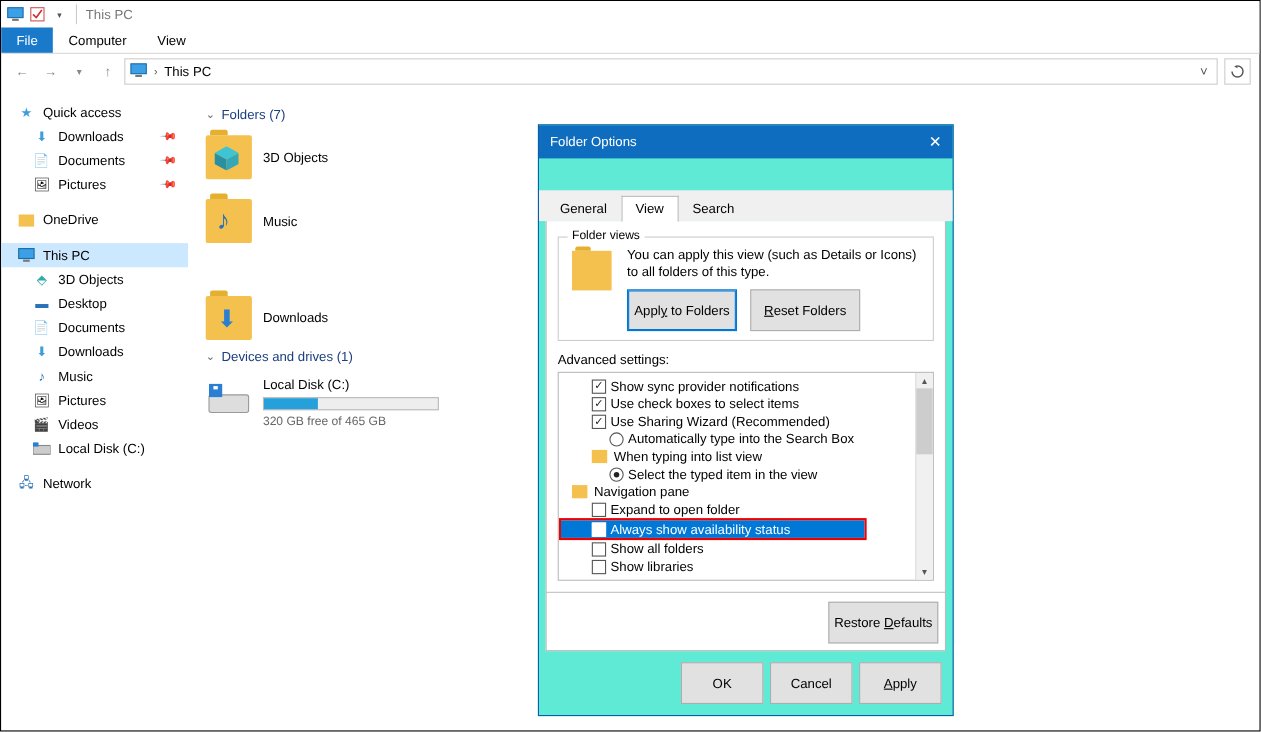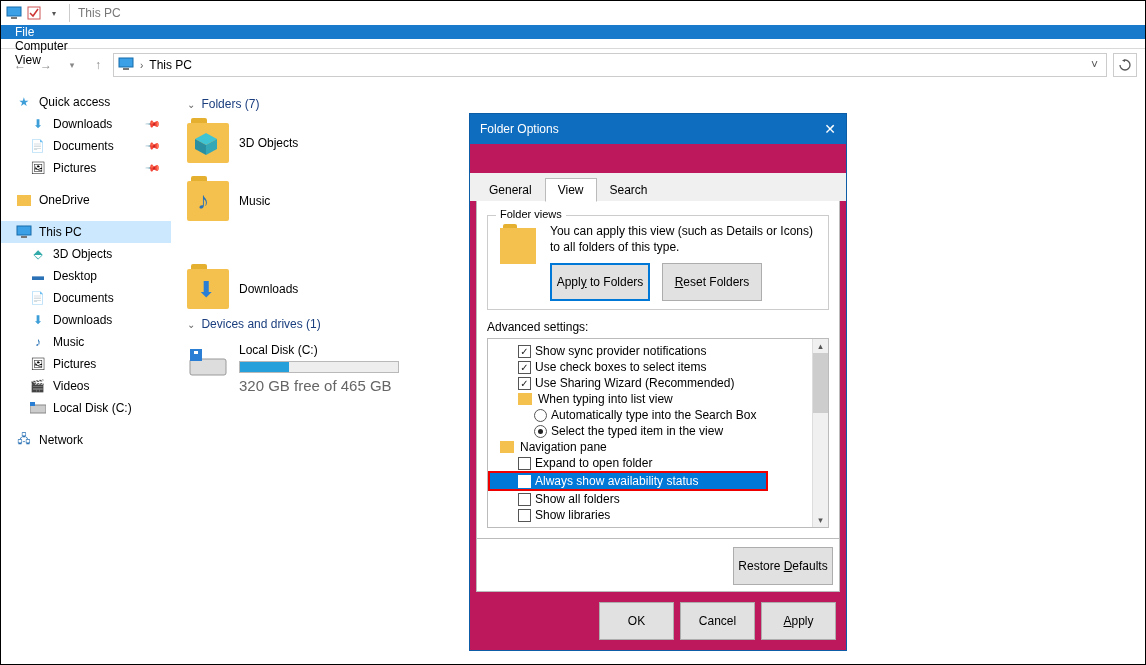--- a/index.html
+++ b/index.html
@@ -5,21 +5,21 @@
 * { box-sizing: border-box; margin: 0; padding: 0; font-family: "Segoe UI", Tahoma, sans-serif; font-size: 12px; }
 body { width: 1146px; height: 665px; background: #fff; border: 1px solid #000; position: relative; overflow: hidden; }
 
 
 .titlebar { height: 24px; display: flex; align-items: center; padding: 0 4px; background: #fff; }
 .tb-icon { width: 18px; height: 16px; display: inline-flex; align-items: center; justify-content: center; margin-right: 2px; }
 .tb-sep { width: 1px; height: 18px; background: #ccc; margin: 0 4px; }
 .tb-title { color: #777; margin-left: 4px; }
 
 
-.ribbon { height: 24px; display: flex; align-items: stretch; border-bottom: 1px solid #d9d9d9; background: #fff; flex-direction: column; }
+.ribbon { height: 24px; display: flex; align-items: stretch; border-bottom: 1px solid #d9d9d9; background: #fff; }
 .ribbon .tab { padding: 0 14px; display: flex; align-items: center; cursor: pointer; }
 .ribbon .tab.file { background: #1979ca; color: #fff; }
 
 
 .navrow { height: 32px; display: flex; align-items: center; padding: 4px 8px; gap: 4px; }
 .nav-btn { width: 22px; height: 22px; display: flex; align-items: center; justify-content: center; color: #888; cursor: pointer; }
 .addrbox { flex: 1; height: 24px; border: 1px solid #ccc; display: flex; align-items: center; padding: 0 4px; }
 .addr-icon { width: 18px; height: 16px; margin-right: 4px; }
 .addr-text { flex: 1; }
 .addr-drop { color: #555; padding: 0 4px; cursor: pointer; }
@@ -43,24 +43,24 @@
 .items-col { display: flex; flex-direction: column; gap: 18px; }
 .f-item { display: flex; align-items: center; gap: 10px; cursor: pointer; min-width: 200px; }
 .big-fold { width: 42px; height: 40px; background: #f5c14e; border-radius: 2px; position: relative; }
 .big-fold:before { content:''; position:absolute; top:-5px; left:4px; width:16px; height:5px; background:#e5b030; border-radius:2px 2px 0 0; }
 .f-label { font-size: 12px; }
 .disk-item { display: flex; align-items: flex-start; gap: 10px; cursor: pointer; }
 .disk-ic { width: 42px; height: 40px; display: flex; align-items: center; justify-content: center; }
 .disk-info { display: flex; flex-direction: column; gap: 4px; }
 .disk-bar { width: 160px; height: 12px; border: 1px solid #b9b9b9; background: #eee; position: relative; }
 .disk-bar-fill { height: 100%; background: #26a0da; }
-.disk-sub { color: #666; font-size: 15px; }
-
-
-.dialog { position: absolute; left: 468px; top: 112px; width: 378px; background: #be185d; border: 1px solid #0d5ca6; box-shadow: none; z-index: 10; }
+.disk-sub { color: #666; font-size: 11px; }
+
+
+.dialog { position: absolute; left: 488px; top: 112px; width: 378px; background: #5eead4; border: 1px solid #0d5ca6; box-shadow: none; z-index: 10; }
 .dlg-title { height: 30px; background: #0f6dbf; color: #fff; display: flex; align-items: center; padding: 0 10px; justify-content: space-between; }
 .dlg-close { cursor: pointer; font-size: 14px; }
 .dlg-tabs { display: flex; background: #f0f0f0; padding: 4px 6px 0 6px; margin-top: 29px; }
 .dlg-tab { padding: 4px 12px; border: 1px solid transparent; cursor: pointer; position: relative; top: 1px; }
 .dlg-tab.act { background: #fff; border: 1px solid #bbb; border-bottom: 1px solid #fff; }
 .dlg-body { background: #fff; margin: 0 6px; border: 1px solid #bbb; border-top: none; padding: 10px; }
 .fieldset { border: 1px solid #ccc; padding: 8px; margin: 4px 0 10px 0; position: relative; }
 .fieldset .legend { position: absolute; top: -8px; left: 8px; background: #fff; padding: 0 4px; font-size: 11px; }
 .fv-row { display: flex; gap: 10px; align-items: flex-start; justify-content: flex-end; }
 .fv-ic { width: 36px; height: 36px; background: #f5c14e; margin: 4px; position: relative; }
@@ -314,27 +314,27 @@
             <span>Show sync provider notifications</span>
           </div>
         <div class="adv-row ind1">
             <span class="chk on"></span>
             <span>Use check boxes to select items</span>
           </div>
         <div class="adv-row ind1">
             <span class="chk on"></span>
             <span>Use Sharing Wizard (Recommended)</span>
           </div>
-        <div class="adv-row ind1">
-            <span class="tiny-fold"></span>
-            <span>When typing into list view</span>
-          </div>
         <div class="adv-row ind1" style="padding-left:44px">
             <span class="rad"></span>
             <span>Automatically type into the Search Box</span>
+          </div>
+        <div class="adv-row ind1">
+            <span class="tiny-fold"></span>
+            <span>When typing into list view</span>
           </div>
         <div class="adv-row ind1" style="padding-left:44px">
             <span class="rad on"></span>
             <span>Select the typed item in the view</span>
           </div>
         <div class="adv-row">
             <span class="tiny-fold"></span>
             <span>Navigation pane</span>
           </div>
         <div class="adv-row ind1">

